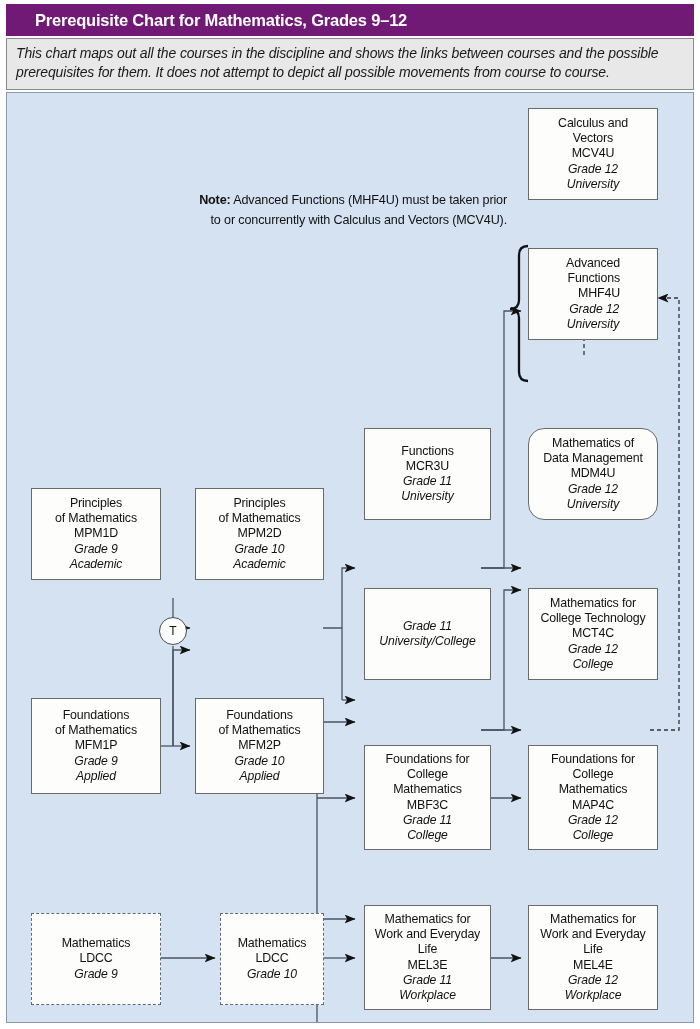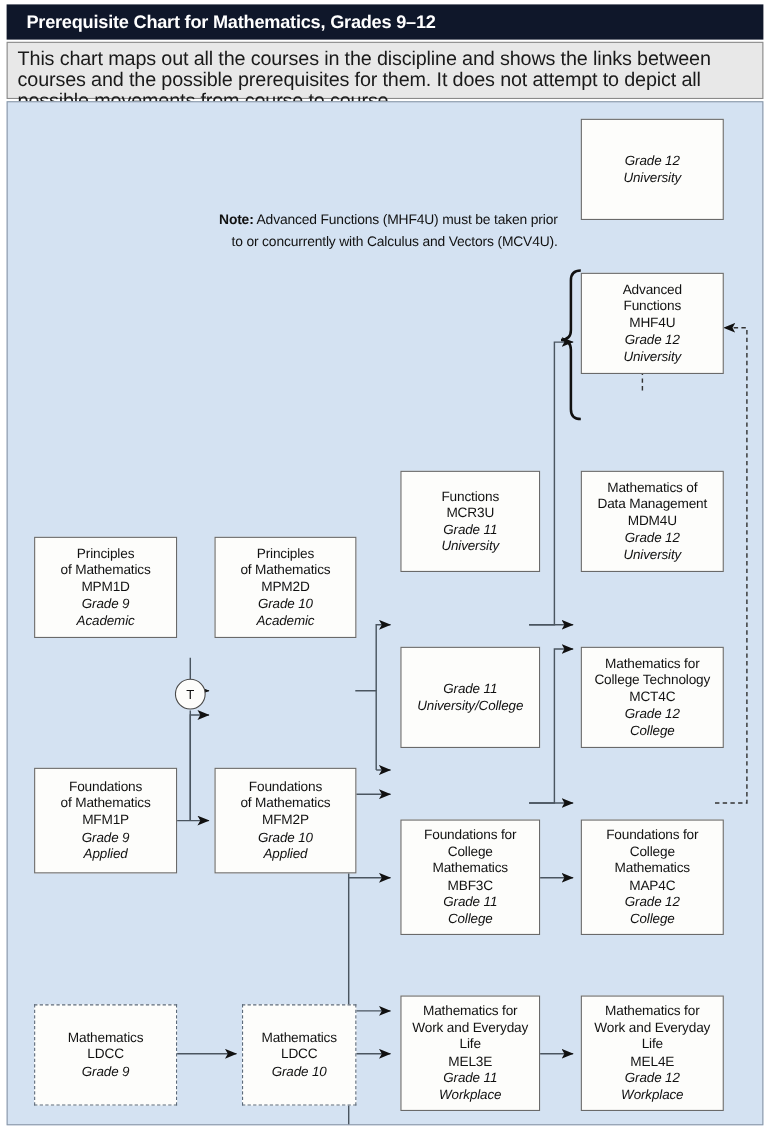--- a/index.html
+++ b/index.html
@@ -14,48 +14,49 @@
     height: 1029px;
     background: #ffffff;
     overflow: hidden;
   }
 
   
   #titlebar {
     position: absolute;
     left: 6px; top: 4px;
     width: 688px; height: 32px;
-    background: #0f172a;
+    background: #701a75;
     color: #ffffff;
     display: flex;
     align-items: center;
-    padding-left: 18px;
+    padding-left: 29px;
   }
   #titlebar .ttl {
     font-size: 16.5px;
     font-weight: bold;
     letter-spacing: -0.2px;
     white-space: nowrap;
   }
 
   
   #intro {
     position: absolute;
     left: 6px; top: 38px;
     width: 688px; height: 52px;
     background: #e8e8e8;
     border: 1px solid #8a8a8a;
     padding: 5px 9px 0 9px;
   }
   #intro p {
     margin: 0;
-    font-size: 18px;
+    font-size: 14px;
     line-height: 19px;
     color: #1a1a1a;
     letter-spacing: -0.15px;
+    font-style: italic;
   }
 
   
   #canvas {
     position: absolute;
     left: 6px; top: 92px;
     width: 688px; height: 931px;
     background: #d4e2f2;
     border: 1px solid #8a98a8;
     overflow: hidden;
@@ -183,34 +184,35 @@
 
         <path d="M153,865 L208,865" marker-end="url(#ah)"></path>
 
         <path d="M316,865 L348,865" marker-end="url(#ah)"></path>
 
         <path d="M474,865 L514,865" marker-end="url(#ah)"></path>
       </g>
     </svg>
 
     <div class="box" style="left:521px; top:15px; width:130px; height:92px;">
+      <div class="name">Calculus and<br>Vectors<br>MCV4U</div>
       <div class="meta">Grade 12<br>University</div>
     </div>
 
-    <div class="box" style="left:521px; top:155px; width:130px; height:92px;">
+    <div class="box" style="left:521px; top:155px; width:130px; height:92px;text-align:right;">
       <div class="name">Advanced<br>Functions<br>MHF4U</div>
       <div class="meta">Grade 12<br>University</div>
     </div>
 
     <div class="box" style="left:357px; top:335px; width:127px; height:92px;">
       <div class="name">Functions<br>MCR3U</div>
       <div class="meta">Grade 11<br>University</div>
     </div>
 
-    <div class="box" style="left:521px; top:335px; width:130px; height:92px;">
+    <div class="box" style="left:521px; top:335px; width:130px; height:92px;border-radius:16px;">
       <div class="name">Mathematics of<br>Data Management<br>MDM4U</div>
       <div class="meta">Grade 12<br>University</div>
     </div>
 
     <div class="box" style="left:24px; top:395px; width:130px; height:92px;">
       <div class="name">Principles<br>of Mathematics<br>MPM1D</div>
       <div class="meta">Grade 9<br>Academic</div>
     </div>
 
     <div class="box" style="left:188px; top:395px; width:129px; height:92px;">

